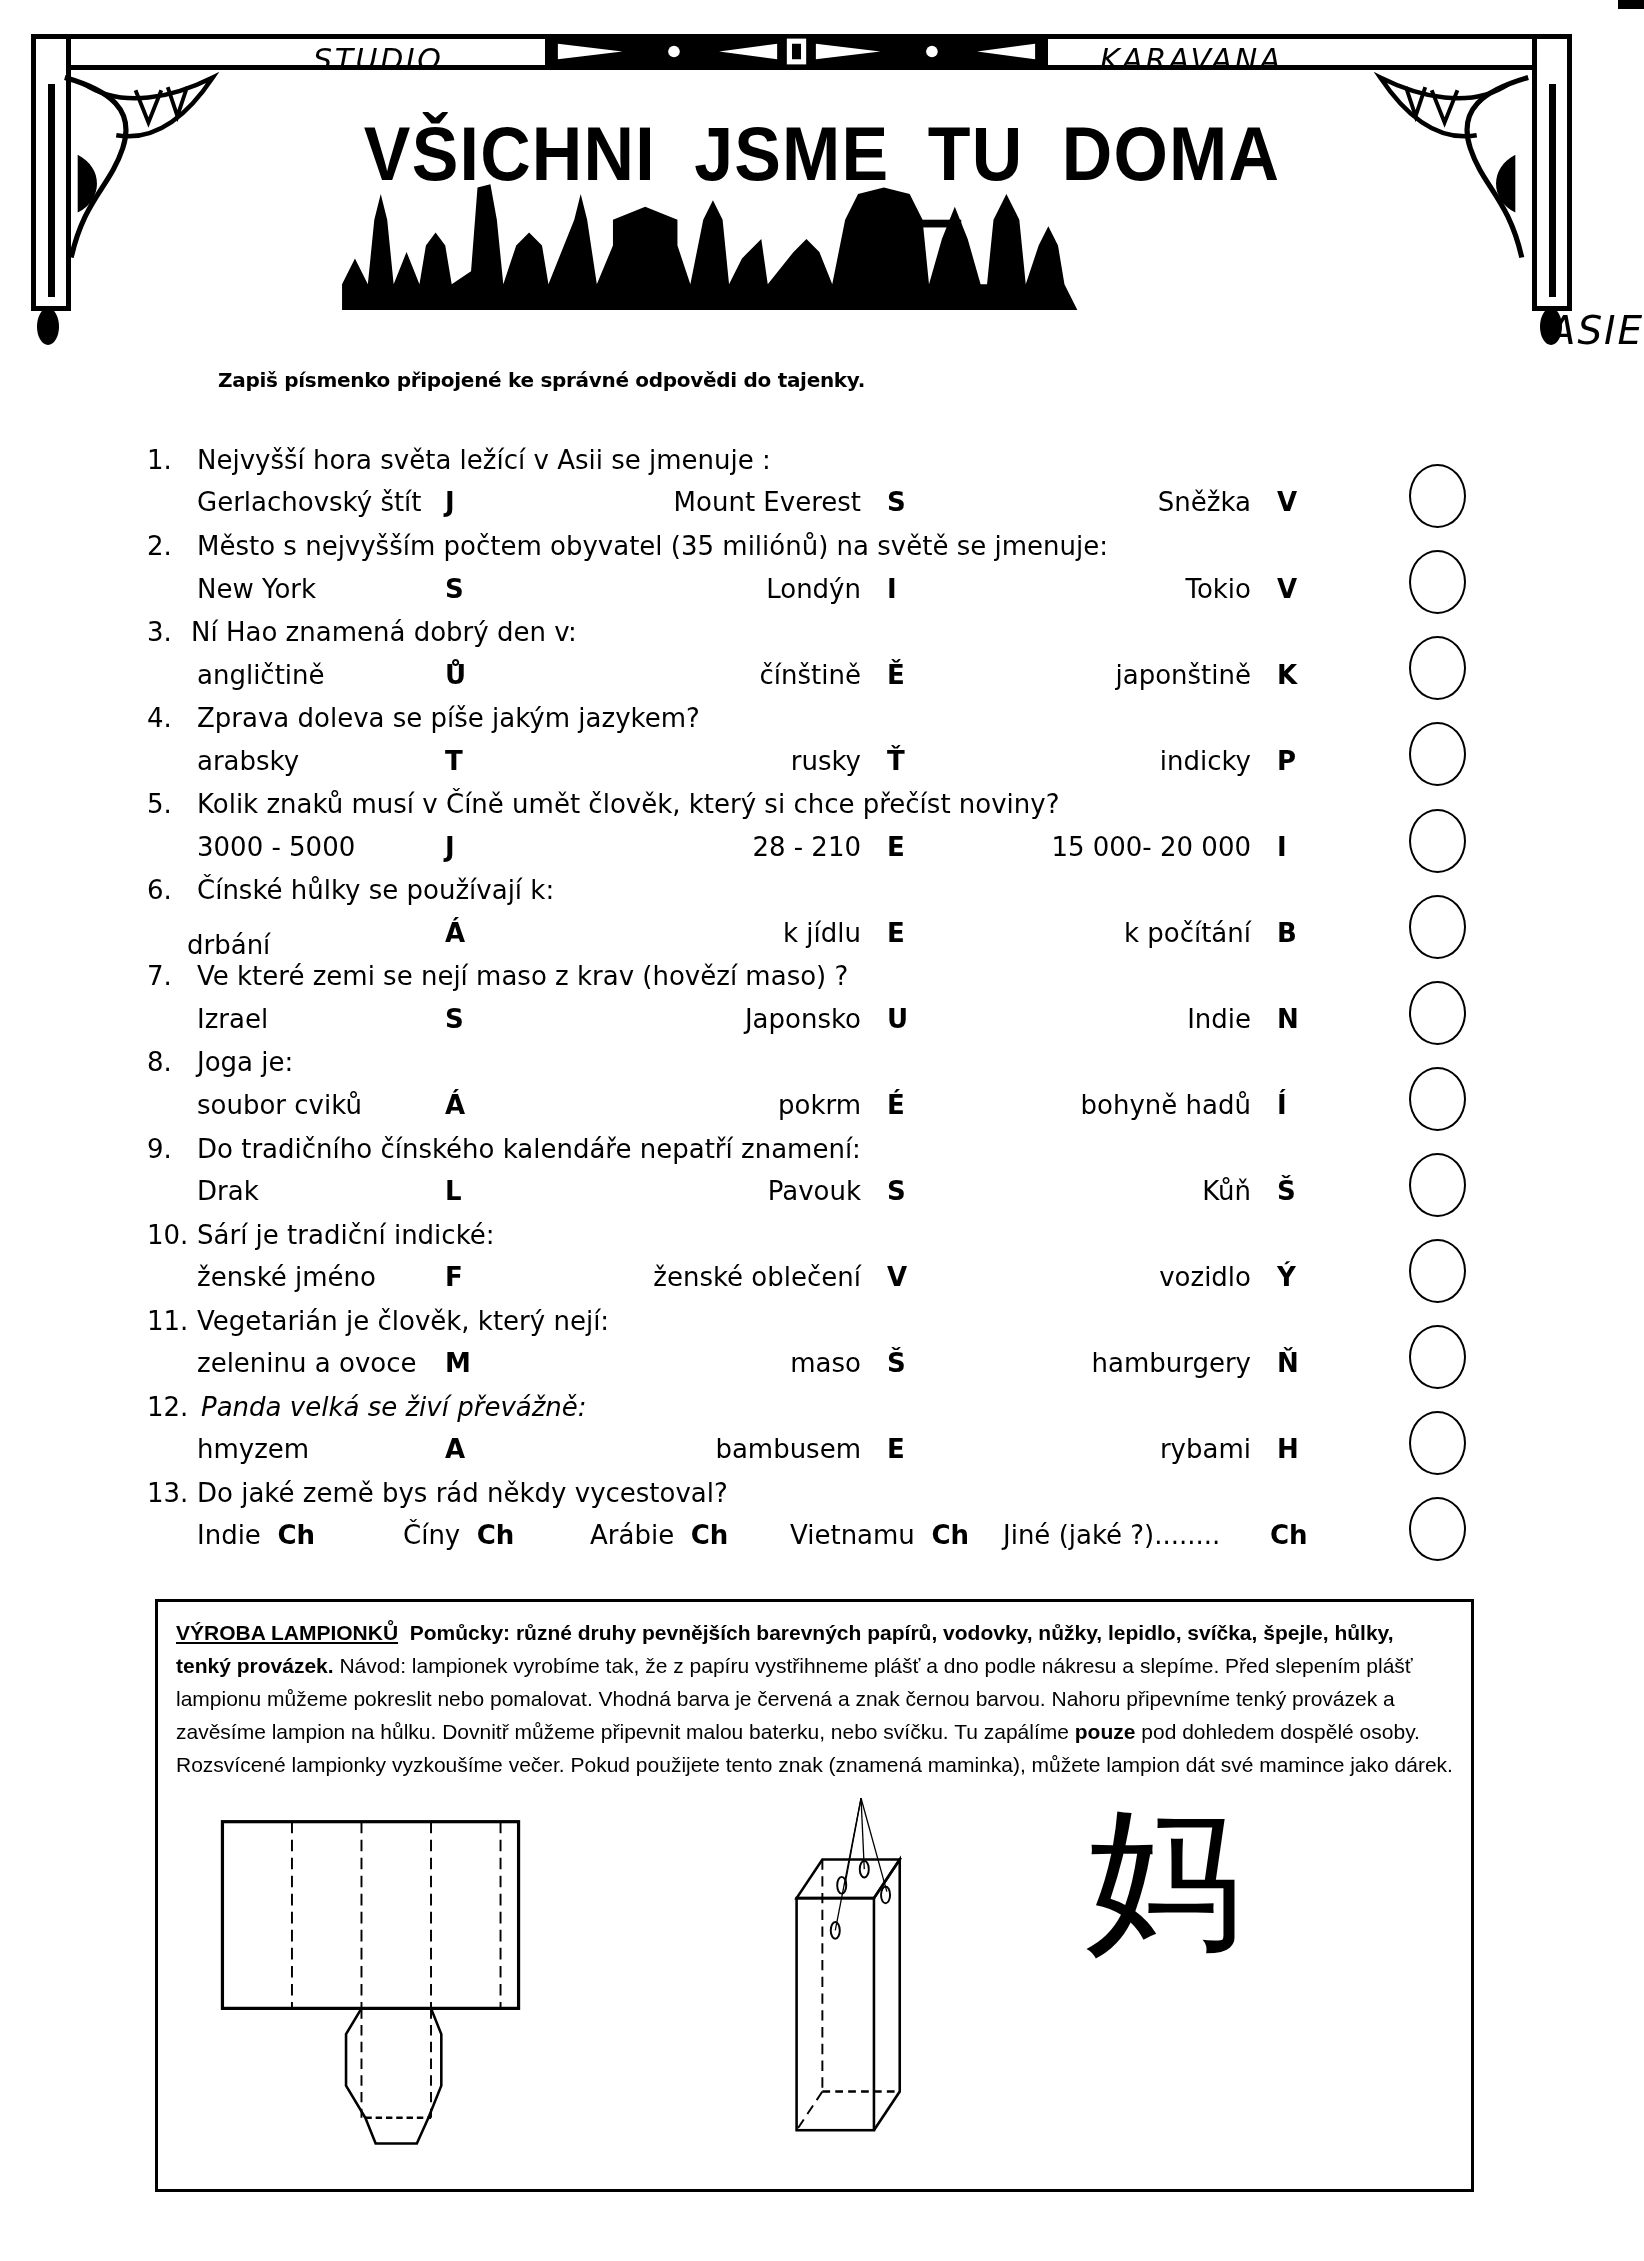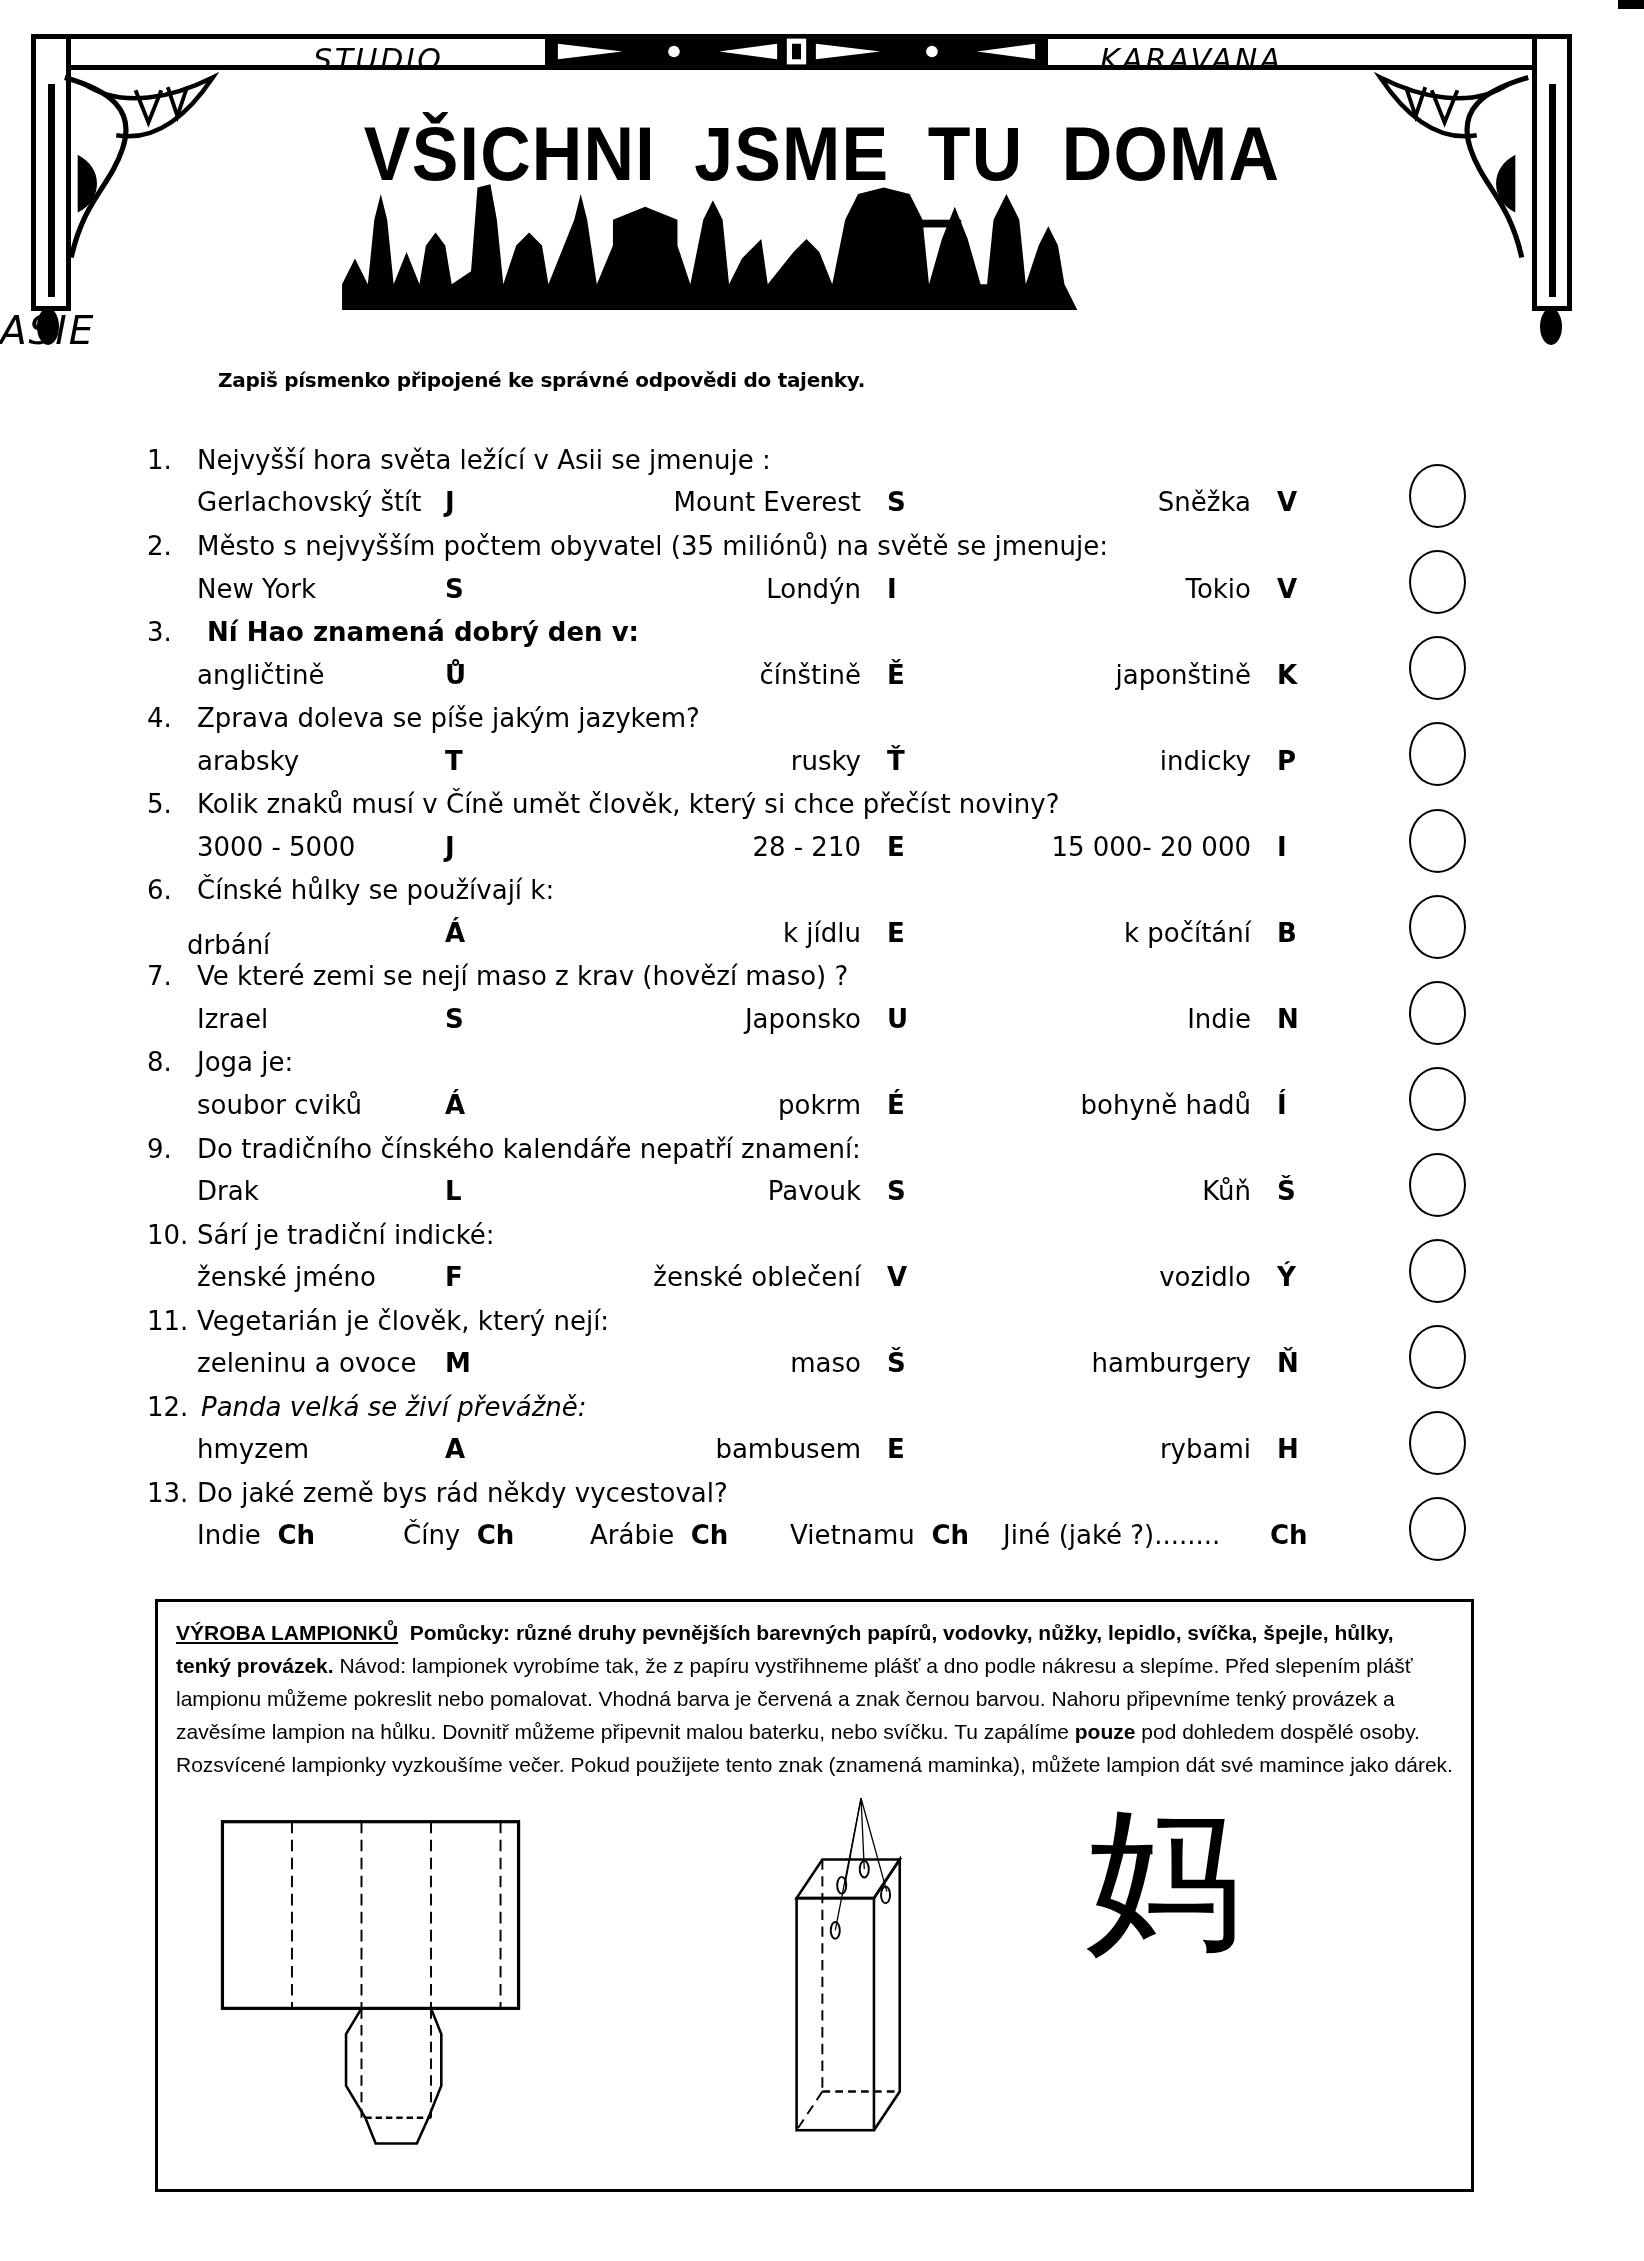--- a/index.html
+++ b/index.html
@@ -18,21 +18,21 @@
   .pillar .stripe{position:absolute;left:11.6px;top:45px;width:7.7px;height:213px;background:#000;}
   .knob{width:22px;height:37px;border-radius:50%;background:#000;}
   .knob-left{left:37px;top:308px;}
   .knob-right{left:1540px;top:308px;}
   .leaf{width:168px;height:193px;}
   .leaf-left{left:58px;top:71px;}
   .leaf-right{left:1367px;top:71px;}
   .title{left:0;width:1644px;top:110px;text-align:center;font-family:"Liberation Sans",sans-serif;font-weight:bold;
          font-size:76px;letter-spacing:1.3px;transform:scaleX(0.92);word-spacing:19.3px;}
   .skyline{left:342px;top:181px;width:916px;height:129px;}
-  .region{left:0;width:1644px;top:308px;text-align:left;font-style:italic;font-size:39px;letter-spacing:1.9px;}
+  .region{left:0;width:1644px;top:308px;text-align:right;font-style:italic;font-size:39px;letter-spacing:1.9px;}
   .instruction{left:218px;top:368px;font-weight:bold;font-size:20px;letter-spacing:-0.3px;}
   
   .q-num{font-size:26px;}
   .q-text{font-size:26px;}
   .opt{font-size:26px;white-space:nowrap;}
   .letter{font-weight:bold;font-size:26px;}
   .circle{width:57px;height:64px;border:2.6px solid #000;border-radius:50%;box-sizing:border-box;background:#fff;}
   
   .lantern-box{left:155px;top:1599px;width:1319px;height:593px;border:3.2px solid #000;box-sizing:border-box;}
   .lantern-text{position:absolute;left:18px;top:14px;width:1277px;font-family:"Liberation Sans",sans-serif;font-size:21px;line-height:33px;}
@@ -108,21 +108,21 @@
     <div class="abs q-num" style="left: 147px; top: 531px;">2.</div>
     <div class="abs q-text" style="left: 197px; top: 531px;">Město s nejvyšším počtem obyvatel (35 miliónů) na světě se jmenuje:</div>
     <div class="abs opt" style="top: 574px; left: 197px;">New York</div>
     <div class="abs letter" style="top: 574px; left: 445px;">S</div>
     <div class="abs opt" style="top: 574px; right: 783px;">Londýn</div>
     <div class="abs letter" style="top: 574px; left: 887px;">I</div>
     <div class="abs opt" style="top: 574px; right: 393px;">Tokio</div>
     <div class="abs letter" style="top: 574px; left: 1277px;">V</div>
     <div class="abs circle" style="left: 1409px; top: 550px;"></div>
     <div class="abs q-num" style="left: 147px; top: 617px;">3.</div>
-    <div class="abs q-text" style="left: 207px; top: 617px; font-weight: bold;">Ní  Hao znamená dobrý den v:</div>
+    <div class="abs q-text" style="left: 191px; top: 617px;">Ní  Hao znamená dobrý den v:</div>
     <div class="abs opt" style="top: 660px; left: 197px;">angličtině</div>
     <div class="abs letter" style="top: 660px; left: 445px;">Ů</div>
     <div class="abs opt" style="top: 660px; right: 783px;">čínštině</div>
     <div class="abs letter" style="top: 660px; left: 887px;">Ě</div>
     <div class="abs opt" style="top: 660px; right: 393px;">japonštině</div>
     <div class="abs letter" style="top: 660px; left: 1277px;">K</div>
     <div class="abs circle" style="left: 1409px; top: 636px;"></div>
     <div class="abs q-num" style="left: 147px; top: 703px;">4.</div>
     <div class="abs q-text" style="left: 197px; top: 703px;">Zprava doleva se píše jakým jazykem?</div>
     <div class="abs opt" style="top: 746px; left: 197px;">arabsky</div>

